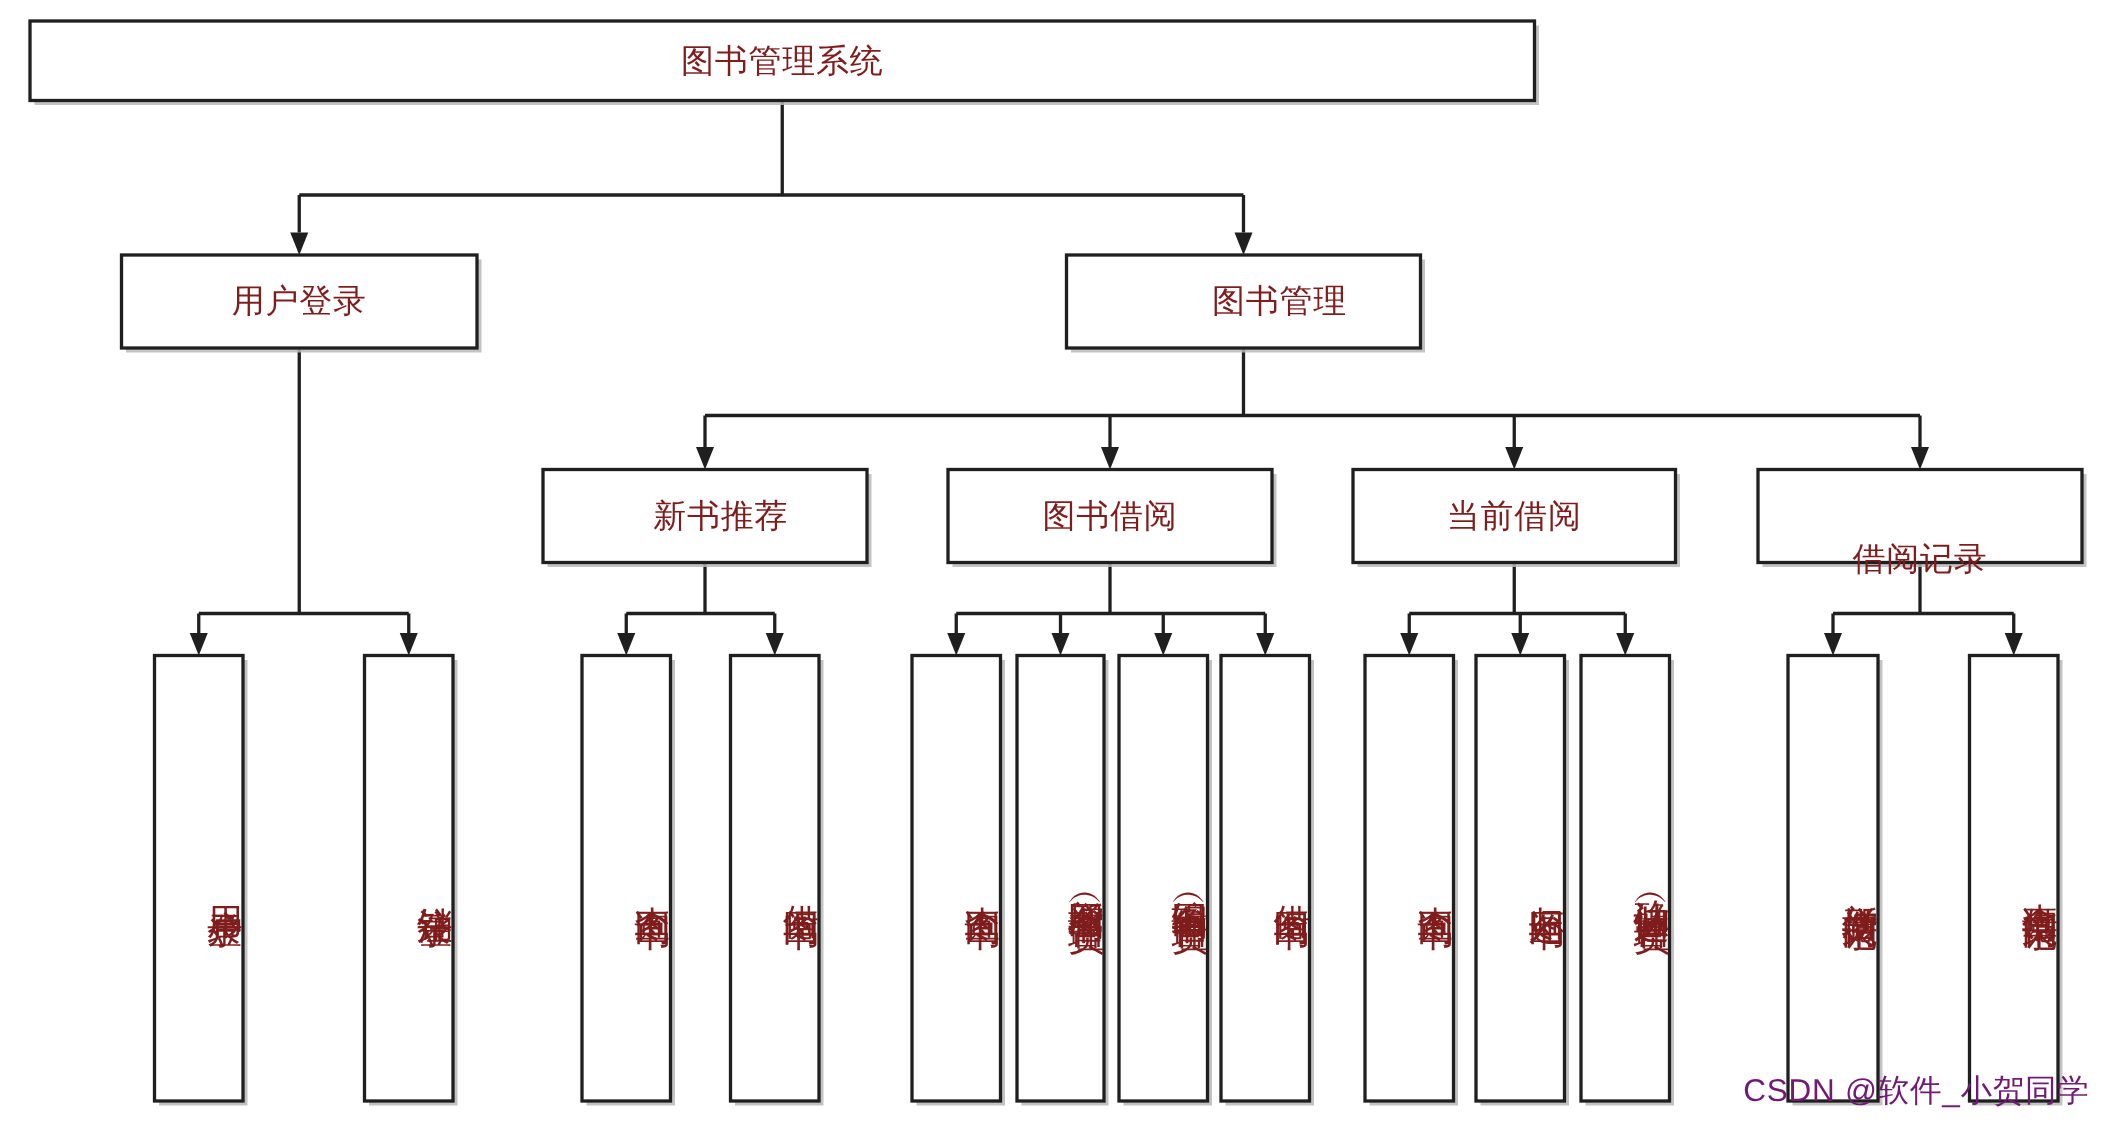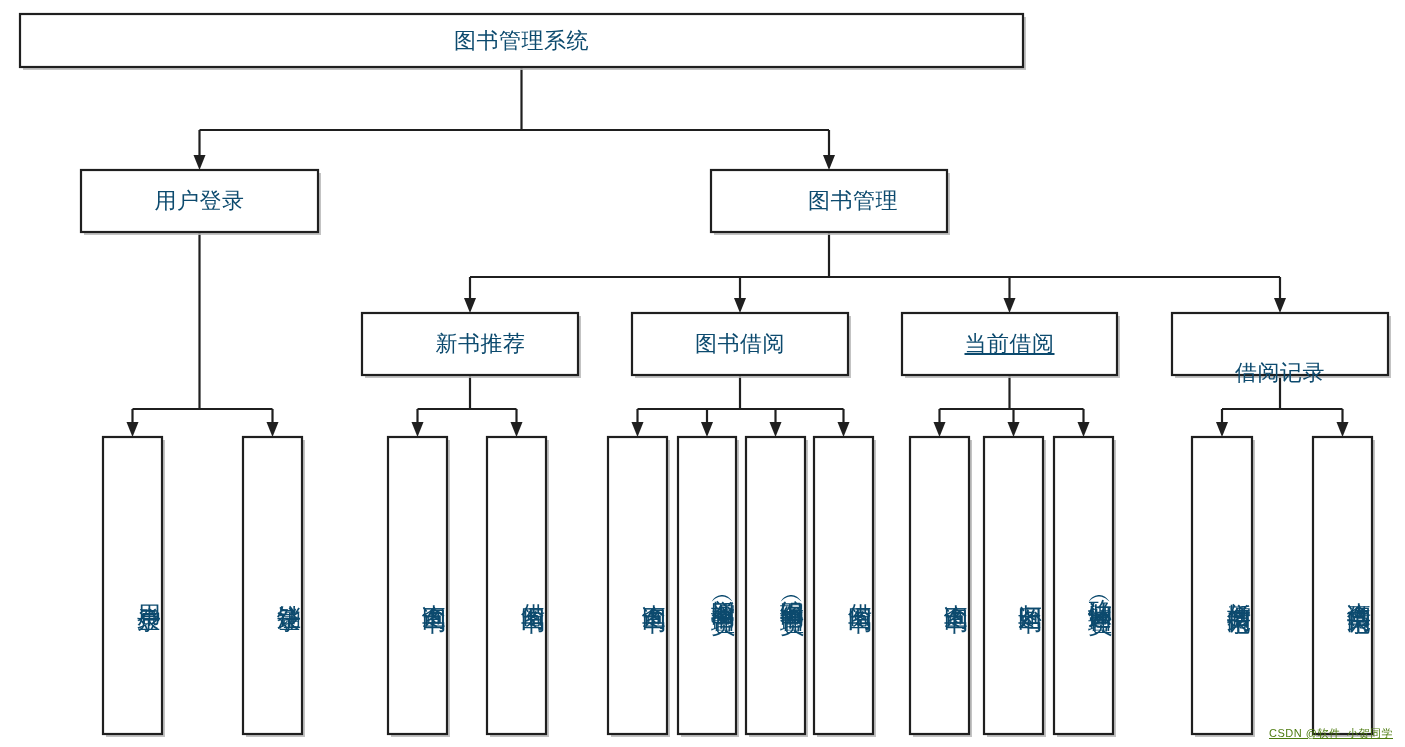--- a/index.html
+++ b/index.html
@@ -43,21 +43,21 @@
   }
   .arrow-head {
     fill: #1f1f1f;
     stroke: none;
   }
   .node-label {
     position: absolute;
     display: flex;
     align-items: center;
     justify-content: center;
-    color: #0c4a6e;
+    color: #7f1d1d;
     font-family: "Liberation Sans", "DejaVu Sans", sans-serif;
     pointer-events: none;
     box-sizing: border-box;
   }
   .node-label.horizontal {
     font-size: 22px;
     letter-spacing: 0.5px;
     white-space: nowrap;
   }
   .node-label.vertical {
@@ -67,26 +67,25 @@
     letter-spacing: 2px;
     line-height: 1.05;
     align-items: flex-start;
     justify-content: center;
     padding-top: 6px;
   }
   .watermark {
     position: absolute;
     right: 12px;
     bottom: 6px;
-    font-size: 11px;
-    color: #4d7c0f;
+    font-size: 21px;
+    color: #701a75;
     font-family: "Liberation Sans", "DejaVu Sans", sans-serif;
     white-space: nowrap;
     letter-spacing: 0.5px;
-    text-decoration: underline;
   }
 </style>
 </head>
 <body>
 
 <div id="diagram-root">
 
   <svg id="diagram-svg" viewBox="0 0 1405 747" xmlns="http://www.w3.org/2000/svg">
     <g id="connector-layer">
         <polyline class="connector" points="521.5,67 521.5,130"></polyline>
@@ -185,21 +184,21 @@
         <rect class="node-box" x="1313" y="437" width="59" height="297"></rect>
       </g>
   </svg>
 
   <div id="label-layer">
       <div class="node-label horizontal" style="left: 20px; top: 14px; width: 1003px; height: 53px;">图书管理系统</div>
       <div class="node-label horizontal" style="left: 81px; top: 170px; width: 237px; height: 62px;">用户登录</div>
       <div class="node-label horizontal" style="left: 711px; top: 170px; width: 236px; height: 62px; padding-left: 48px;">图书管理</div>
       <div class="node-label horizontal" style="left: 362px; top: 313px; width: 216px; height: 62px; padding-left: 21px;">新书推荐</div>
       <div class="node-label horizontal" style="left: 632px; top: 313px; width: 216px; height: 62px;">图书借阅</div>
-      <div class="node-label horizontal" style="left: 902px; top: 313px; width: 215px; height: 62px; text-decoration: underline;">当前借阅</div>
+      <div class="node-label horizontal" style="left: 902px; top: 313px; width: 215px; height: 62px;">当前借阅</div>
       <div class="node-label horizontal" style="left: 1172px; top: 313px; width: 216px; height: 75px; margin-top: 22px;">借阅记录</div>
       <div class="node-label vertical" style="left: 103px; top: 437px; width: 59px; height: 297px;">用户登录</div>
       <div class="node-label vertical" style="left: 243px; top: 437px; width: 59px; height: 297px;">注销登录</div>
       <div class="node-label vertical" style="left: 388px; top: 437px; width: 59px; height: 297px;">查询图书</div>
       <div class="node-label vertical" style="left: 487px; top: 437px; width: 59px; height: 297px;">借阅图书</div>
       <div class="node-label vertical" style="left: 608px; top: 437px; width: 59px; height: 297px;">查询图书</div>
       <div class="node-label vertical" style="left: 678px; top: 437px; width: 58px; height: 297px;">新增图书（管理员）</div>
       <div class="node-label vertical" style="left: 746px; top: 437px; width: 59px; height: 297px;">编辑图书（管理员）</div>
       <div class="node-label vertical" style="left: 814px; top: 437px; width: 59px; height: 297px;">借阅图书</div>
       <div class="node-label vertical" style="left: 910px; top: 437px; width: 59px; height: 297px;">查询图书</div>

